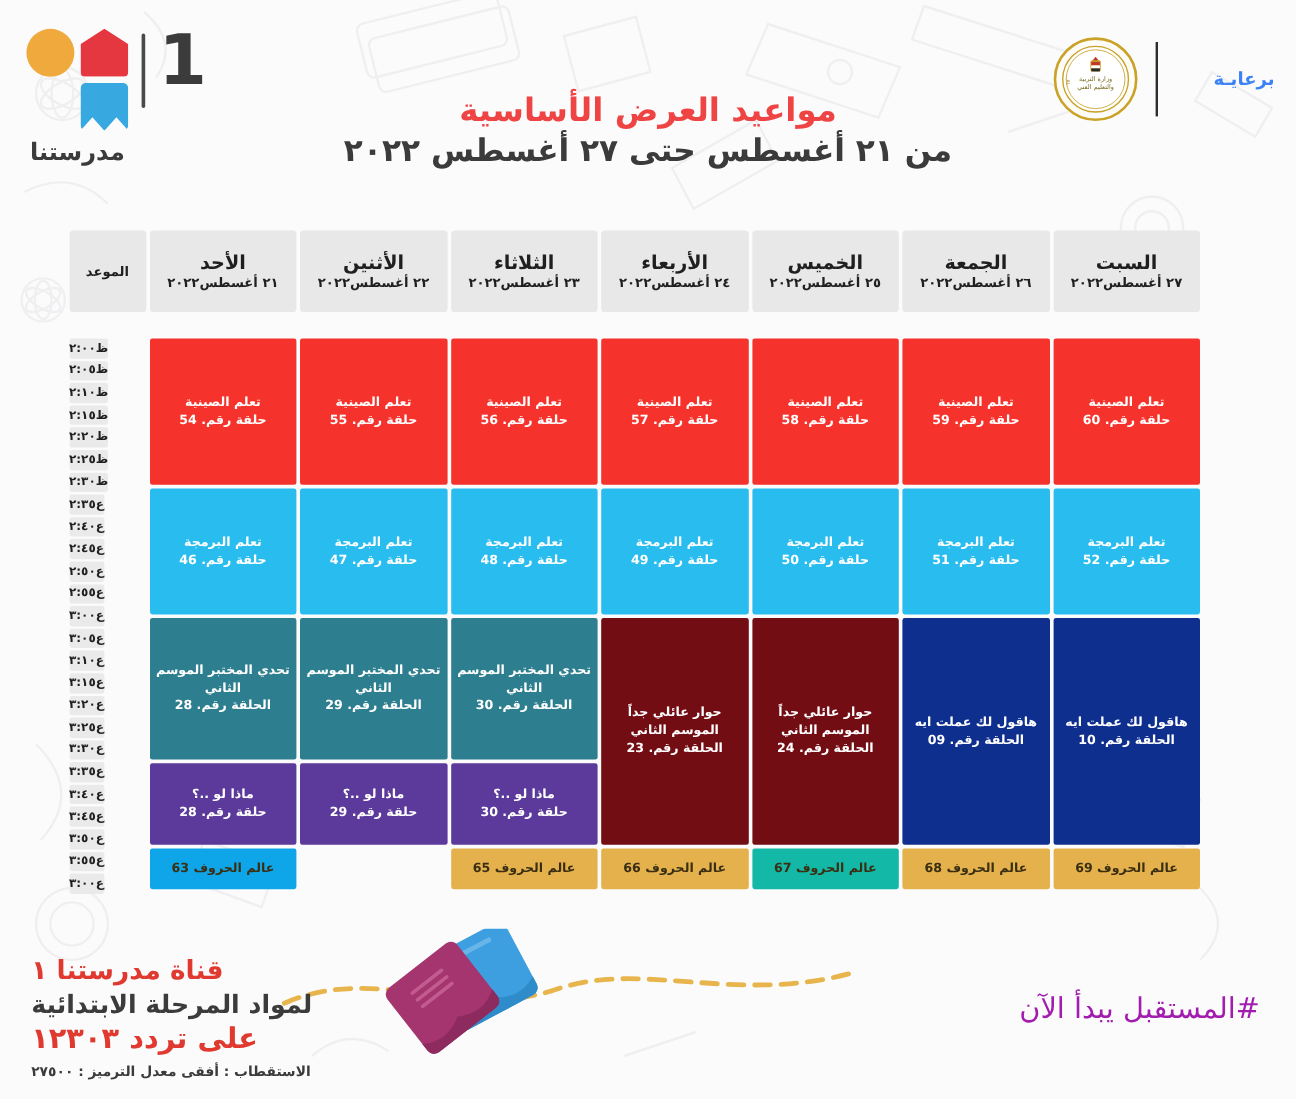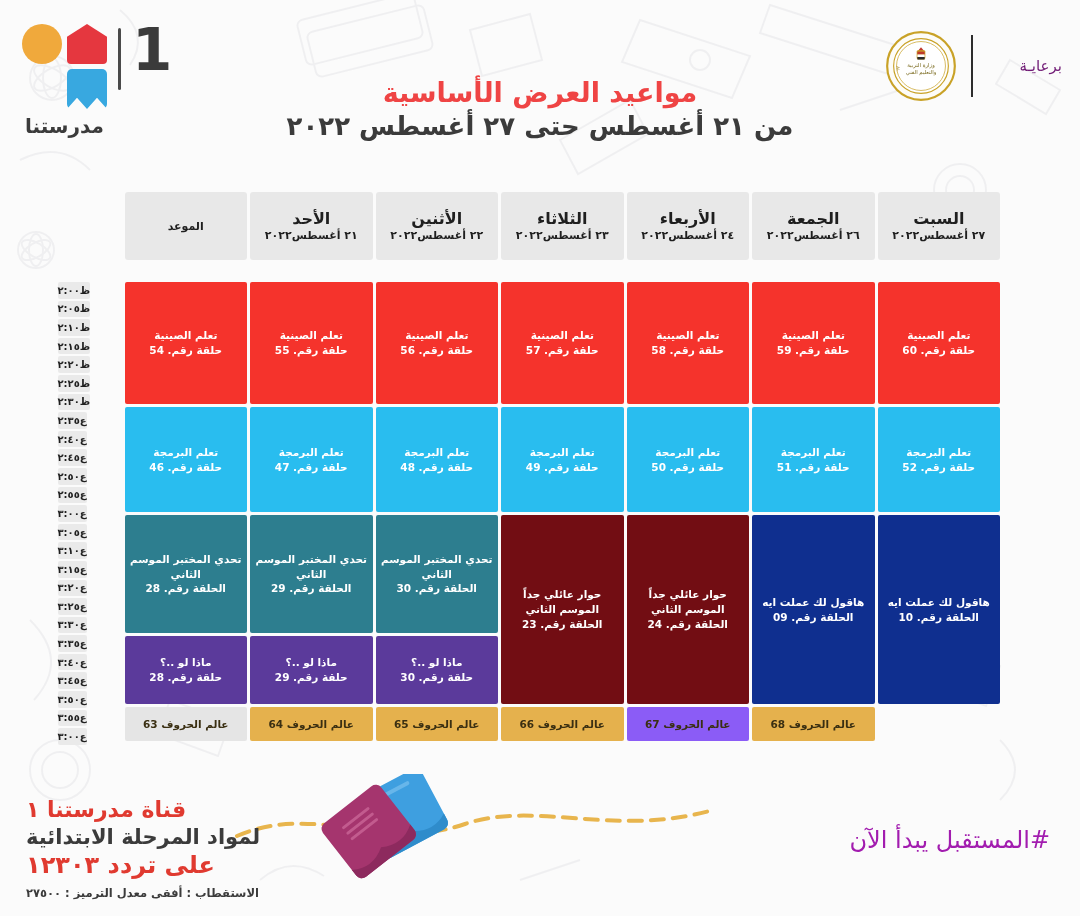--- a/index.html
+++ b/index.html
@@ -22,21 +22,21 @@
   
   .header { position: relative; height: 180px; }
 
   .ministry-block {
     position: absolute; top: 30px; right: 18px;
     display: flex; flex-direction: row-reverse; align-items: center; gap: 14px;
   }
   .seal { width: 72px; height: 72px; flex: 0 0 auto; }
   .seal-divider { width: 2px; height: 62px; background: #2d2d2d; }
   .sponsor-text {
-    font-size: 15px; font-weight: normal; color: #701a75;
+    font-size: 15px; font-weight: bold; color: #3b82f6;
     letter-spacing: 1px; white-space: nowrap; margin-left: 32px;
   }
 
   .title-block {
     position: absolute; top: 78px; left: 0; right: 0;
     text-align: center; pointer-events: none;
   }
   .title-main {
     font-size: 27px; font-weight: bold; color: #ef4444;
     line-height: 1.12; letter-spacing: .3px;
@@ -242,20 +242,24 @@
     <div class="cols" id="head-row">
         <div class="dayhead">
           <div class="dname">السبت</div>
           <div class="ddate">٢٧ أغسطس٢٠٢٢</div>
         </div>
         <div class="dayhead">
           <div class="dname">الجمعة</div>
           <div class="ddate">٢٦ أغسطس٢٠٢٢</div>
         </div>
         <div class="dayhead">
+          <div class="dname">الخميس</div>
+          <div class="ddate">٢٥ أغسطس٢٠٢٢</div>
+        </div>
+        <div class="dayhead">
           <div class="dname">الأربعاء</div>
           <div class="ddate">٢٤ أغسطس٢٠٢٢</div>
         </div>
         <div class="dayhead">
           <div class="dname">الثلاثاء</div>
           <div class="ddate">٢٣ أغسطس٢٠٢٢</div>
         </div>
         <div class="dayhead">
           <div class="dname">الأثنين</div>
           <div class="ddate">٢٢ أغسطس٢٠٢٢</div>
@@ -273,20 +277,23 @@
             <div class="ep">حلقة رقم. 60</div>
           </div>
           <div class="cell" style="background: rgb(41, 189, 239); height: 105px;">
             <div>تعلم البرمجة</div>
             <div class="ep">حلقة رقم. 52</div>
           </div>
           <div class="cell" style="background: rgb(15, 47, 143); height: 189px;">
             <div>هاقول لك عملت ايه</div>
             <div class="ep">الحلقة رقم. 10</div>
           </div>
+          <div class="cell dark-text" style="background: rgb(229, 177, 77); height: 34px;">
+            <div>عالم الحروف 69</div>
+          </div>
         </div>
         <div class="daycol">
           <div class="cell" style="background: rgb(245, 51, 44); height: 122px;">
             <div>تعلم الصينية</div>
             <div class="ep">حلقة رقم. 59</div>
           </div>
           <div class="cell" style="background: rgb(41, 189, 239); height: 105px;">
             <div>تعلم البرمجة</div>
             <div class="ep">حلقة رقم. 51</div>
           </div>
@@ -304,21 +311,21 @@
             <div class="ep">حلقة رقم. 58</div>
           </div>
           <div class="cell" style="background: rgb(41, 189, 239); height: 105px;">
             <div>تعلم البرمجة</div>
             <div class="ep">حلقة رقم. 50</div>
           </div>
           <div class="cell" style="background: rgb(114, 13, 19); height: 189px;">
             <div>حوار عائلي جداً الموسم الثاني</div>
             <div class="ep">الحلقة رقم. 24</div>
           </div>
-          <div class="cell dark-text" style="background: #8b5cf6; height: 34px;">
+          <div class="cell dark-text" style="background: #14b8a6; height: 34px;">
             <div>عالم الحروف 67</div>
           </div>
         </div>
         <div class="daycol">
           <div class="cell" style="background: rgb(245, 51, 44); height: 122px;">
             <div>تعلم الصينية</div>
             <div class="ep">حلقة رقم. 57</div>
           </div>
           <div class="cell" style="background: rgb(41, 189, 239); height: 105px;">
             <div>تعلم البرمجة</div>
@@ -363,42 +370,39 @@
             <div class="ep">حلقة رقم. 47</div>
           </div>
           <div class="cell" style="background: rgb(45, 126, 143); height: 118px;">
             <div>تحدي المختبر الموسم الثاني</div>
             <div class="ep">الحلقة رقم. 29</div>
           </div>
           <div class="cell" style="background: rgb(91, 58, 155); height: 68px;">
             <div>ماذا لو ..؟</div>
             <div class="ep">حلقة رقم. 29</div>
           </div>
-          <div class="cell dark-text" style="background: rgb(229, 177, 77); height: 34px;">
-            <div>عالم الحروف 64</div>
-          </div>
         </div>
         <div class="daycol">
           <div class="cell" style="background: rgb(245, 51, 44); height: 122px;">
             <div>تعلم الصينية</div>
             <div class="ep">حلقة رقم. 54</div>
           </div>
           <div class="cell" style="background: rgb(41, 189, 239); height: 105px;">
             <div>تعلم البرمجة</div>
             <div class="ep">حلقة رقم. 46</div>
           </div>
           <div class="cell" style="background: rgb(45, 126, 143); height: 118px;">
             <div>تحدي المختبر الموسم الثاني</div>
             <div class="ep">الحلقة رقم. 28</div>
           </div>
           <div class="cell" style="background: rgb(91, 58, 155); height: 68px;">
             <div>ماذا لو ..؟</div>
             <div class="ep">حلقة رقم. 28</div>
           </div>
-          <div class="cell dark-text" style="background: #e5e5e5; height: 34px;">
+          <div class="cell dark-text" style="background: #0ea5e9; height: 34px;">
             <div>عالم الحروف 63</div>
           </div>
         </div>
         <div class="timecol">
           <div class="tslot">ظ٢:٠٠</div>
           <div class="tslot">ظ٢:٠٥</div>
           <div class="tslot">ظ٢:١٠</div>
           <div class="tslot">ظ٢:١٥</div>
           <div class="tslot">ظ٢:٢٠</div>
           <div class="tslot">ظ٢:٢٥</div>

